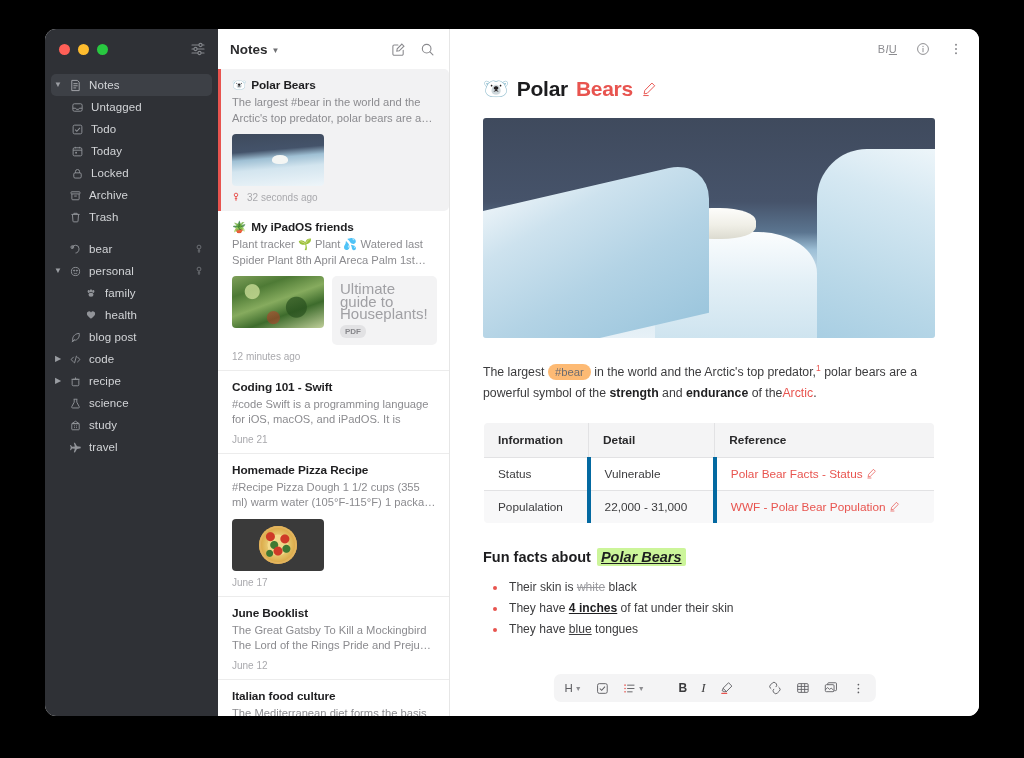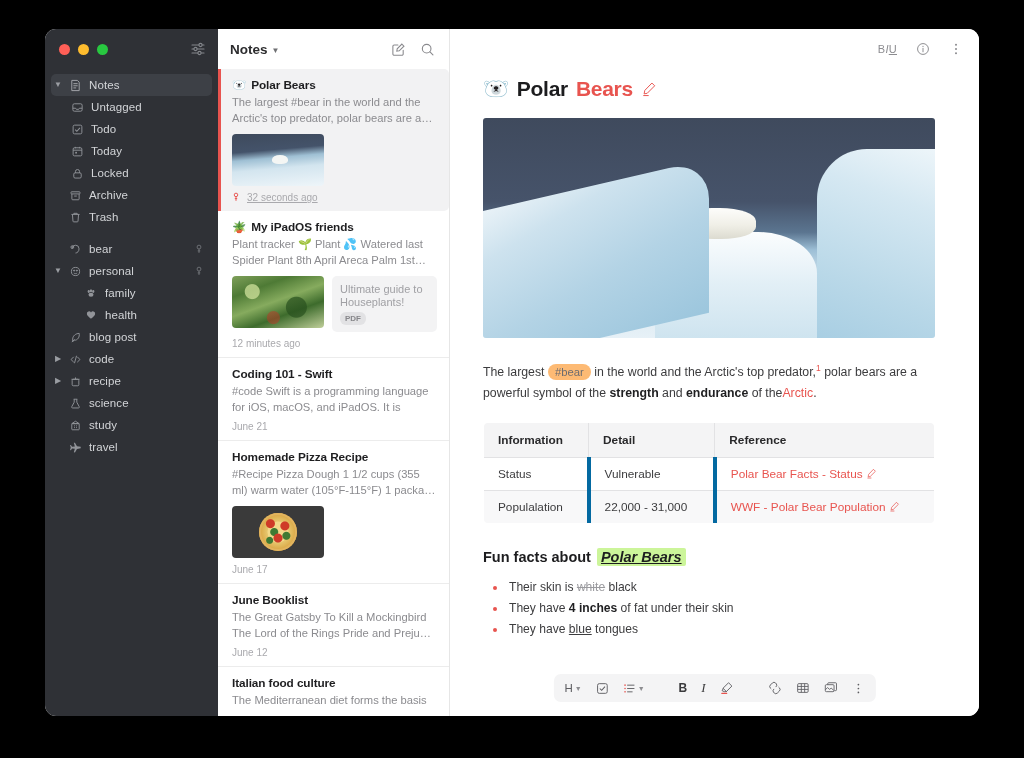--- a/index.html
+++ b/index.html
@@ -110,21 +110,21 @@
     font-size: 11.8px; font-weight: bold; color: #1e1e20;
     display: flex; align-items: center; gap: 5px;
     margin-bottom: 3px; letter-spacing: -.1px;
   }
   .n-emoji { font-size: 11.5px; }
   .n-snip {
     font-size: 11.2px; color: #8b8b8f; line-height: 15.5px;
     max-height: 31px; overflow: hidden;
   }
   .n-date { font-size: 10px; color: #a9a9ad; margin-top: 6px; }
-  .n-date.pinned { display: flex; align-items: flex-start; gap: 7px; text-decoration: underline; }
+  .n-date.pinned { display: flex; align-items: flex-start; gap: 7px; }
   .n-thumbs { display: flex; gap: 8px; margin-top: 8px; align-items: stretch; }
   .thumb {
     width: 92px; height: 52px; border-radius: 4px;
     overflow: hidden; position: relative; flex: 0 0 92px;
   }
   .thumb-bear { background: linear-gradient(175deg,#3e4a5c 0%,#44536a 32%,#9fc0d4 46%,#d3e5ef 64%,#eef5f9 100%); }
   .thumb-bear::after {
     content:""; position:absolute; left:44%; top:40%; width:16px; height:9px;
     background:#f4f6f4; border-radius:50% 50% 40% 40%;
   }
@@ -154,21 +154,21 @@
       radial-gradient(circle at 50% 66%, #cf3b28 0 4px, transparent 5px),
       radial-gradient(circle at 40% 50%, #3f7a33 0 3.5px, transparent 4.5px),
       radial-gradient(circle at 72% 60%, #3f7a33 0 3.5px, transparent 4.5px),
       radial-gradient(circle at 28% 72%, #3f7a33 0 3px, transparent 4px);
   }
   .pdfcard {
     flex: 1; background: #f3f3f4; border-radius: 5px;
     padding: 7px 8px; display: flex; flex-direction: column;
     justify-content: space-between;
   }
-  .pdfcard .pt { font-size: 11px; color: #a0a0a4; line-height: 12.5px; }
+  .pdfcard .pt { font-size: 15px; color: #a0a0a4; line-height: 12.5px; }
   .pdfcard .pb {
     align-self: flex-start; background: #e2e2e4; color: #87878b;
     font-size: 8px; font-weight: bold; border-radius: 6px;
     padding: 2px 5px; margin-top: 4px;
   }
 
   
   .editor { flex: 1; background: #fff; display: flex; flex-direction: column; position: relative; }
   .ed-head {
     height: 40px; flex: 0 0 40px;
@@ -261,21 +261,21 @@
   ul.facts { list-style: none; }
   ul.facts li {
     font-size: 12.1px; color: #3c3c3e; line-height: 21px;
     padding-left: 26px; position: relative;
   }
   ul.facts li::before {
     content: ""; position: absolute; left: 10px; top: 9px;
     width: 4px; height: 4px; border-radius: 50%; background: #e8544f;
   }
   ul.facts s { color: #9a9a9e; }
-  ul.facts b { color: #1f1f21; font-weight: bold; }
+  ul.facts b { color: #1f1f21; font-weight: bold; text-decoration: underline; }
   ul.facts u { text-decoration: underline; }
 
   .ed-toolbar {
     position: absolute; left: 50%; transform: translateX(-50%);
     bottom: 14px;
     background: #f4f4f5; border-radius: 7px;
     height: 28px; display: flex; align-items: center;
     padding: 0 11px; gap: 14px;
   }
   .tb-item {

